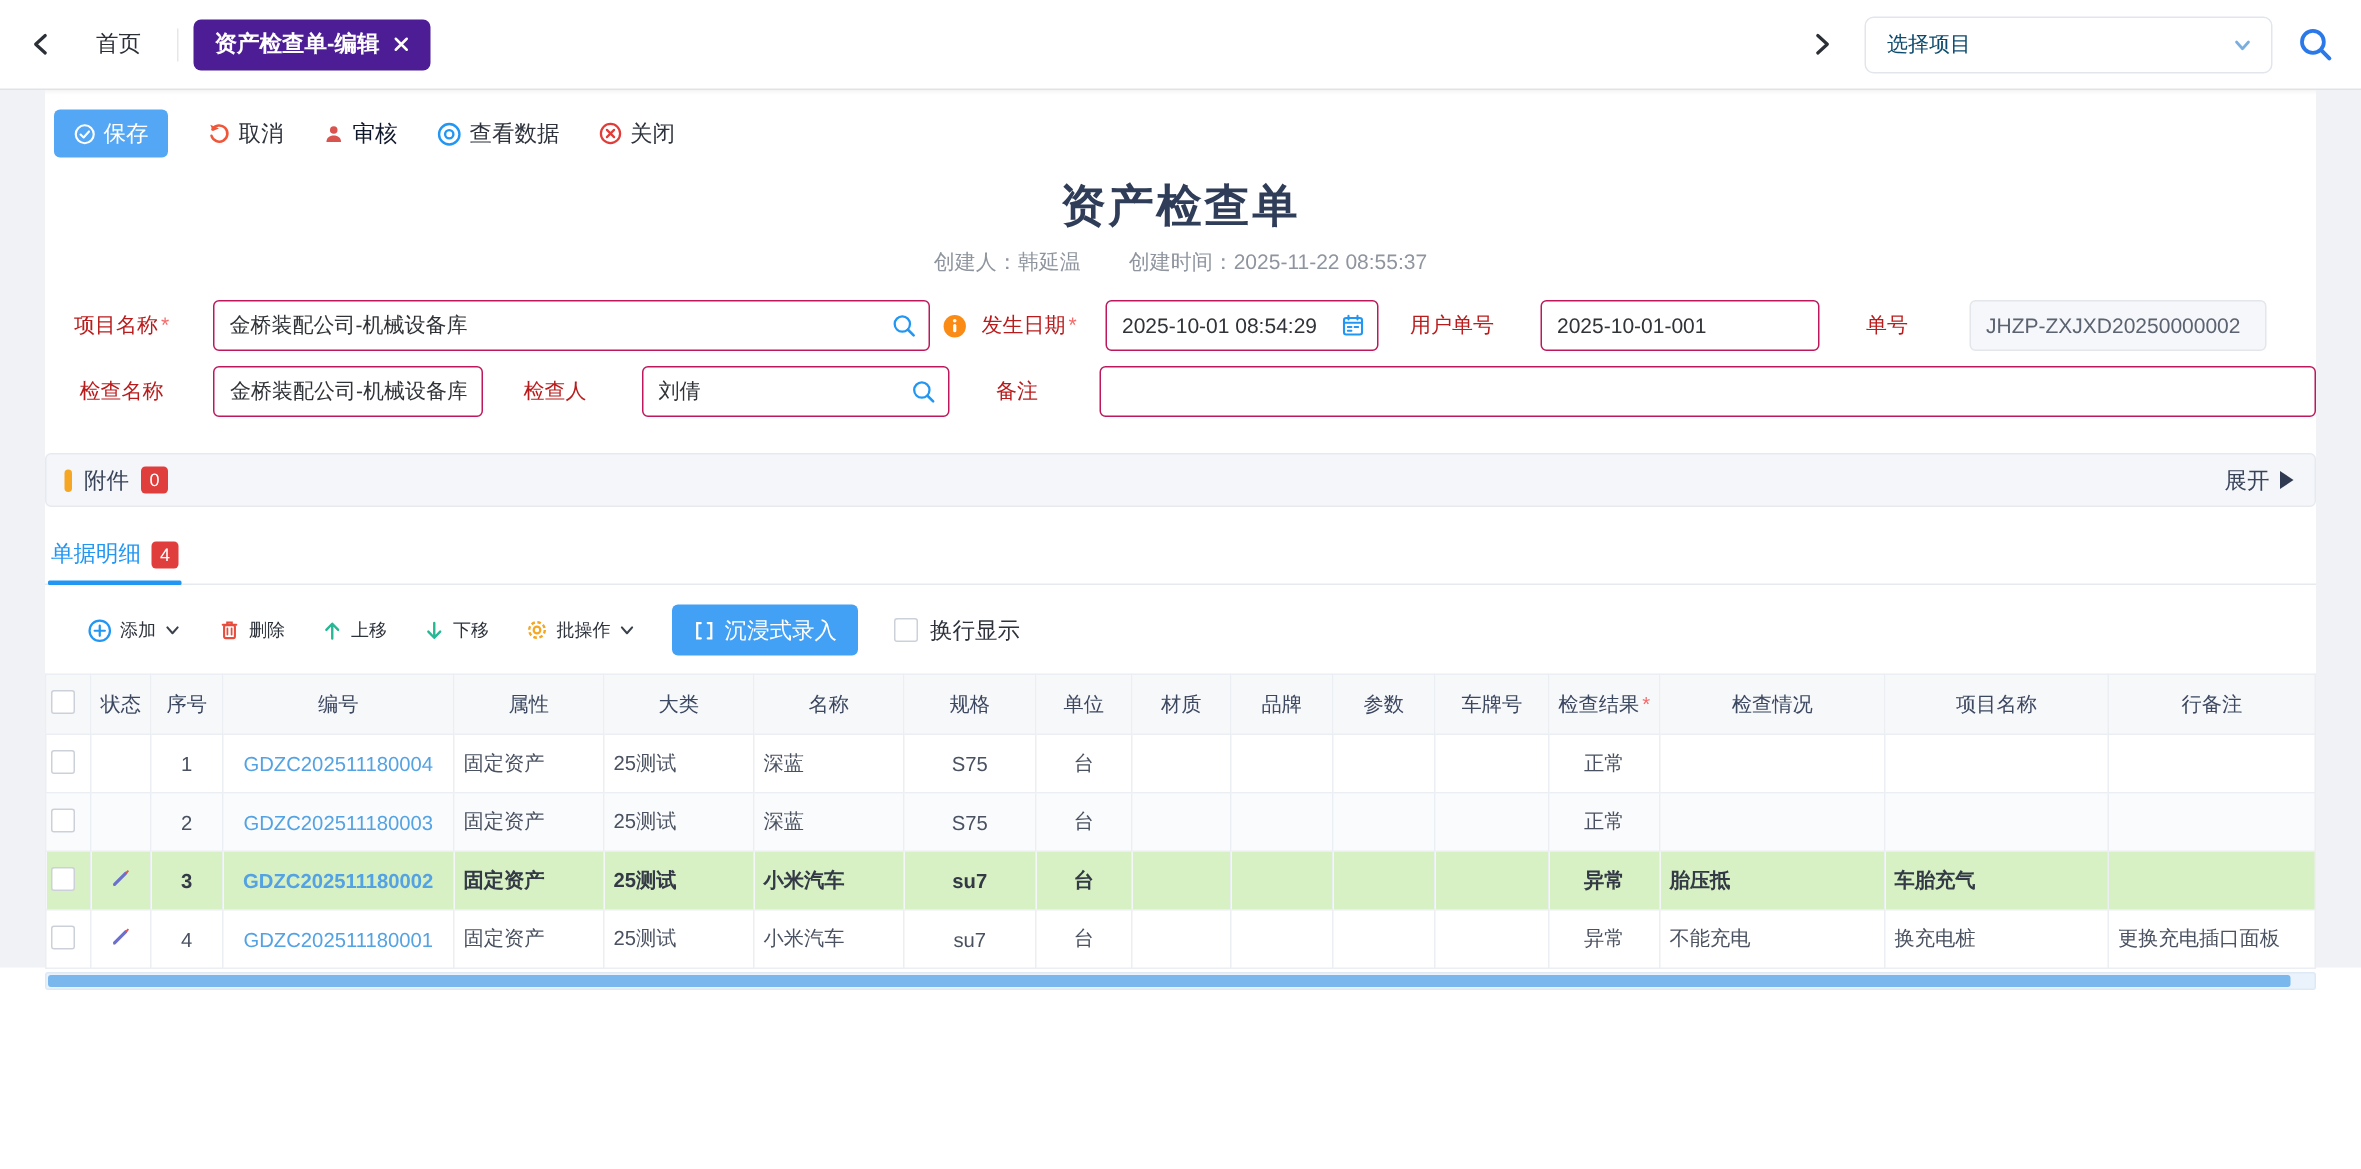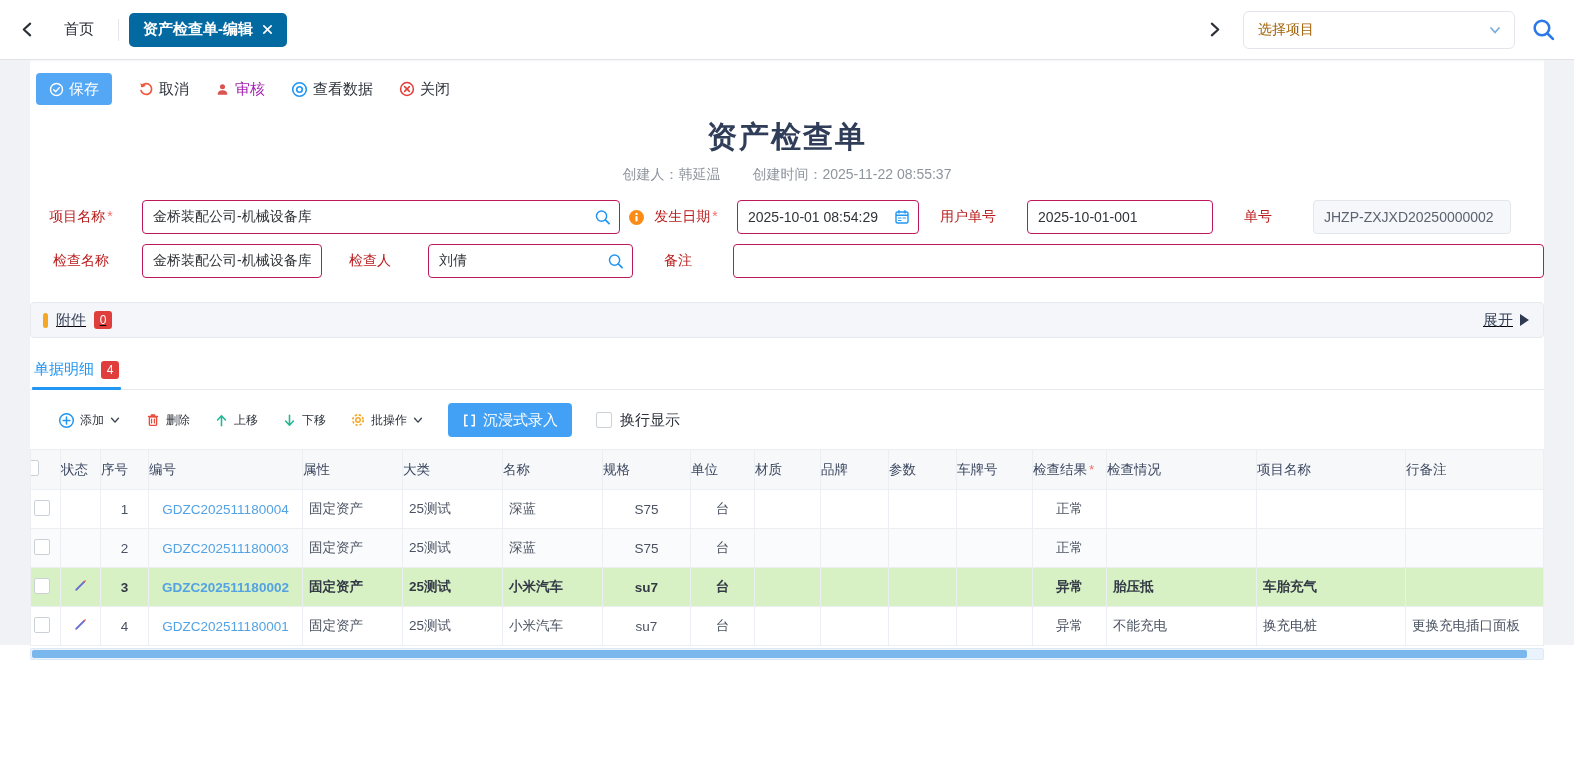--- a/index.html
+++ b/index.html
@@ -5,56 +5,56 @@
   * { margin:0; padding:0; box-sizing:border-box; }
   html,body { width:1574px; height:779px; background:#fff; font-family:"Liberation Sans","DejaVu Sans",sans-serif; overflow:hidden; }
   .page { position:relative; width:1574px; height:779px; }
 
   
   .topbar { height:60px; background:#fff; display:flex; align-items:center; justify-content:space-between; border-bottom:1px solid #dfe3e8; box-shadow:0 1px 3px rgba(0,0,0,.05); padding:0 18px 0 14px; }
   .topbar-left { display:flex; align-items:center; gap:10px; }
   .nav-chev { width:26px; height:26px; display:flex; align-items:center; justify-content:center; cursor:pointer; }
   .tab-home { font-size:15px; color:#2b2f36; padding:6px 14px; cursor:pointer; }
   .tab-sep { width:1px; height:22px; background:#e4e7ec; }
-  .tab-active { background:#0369a1; color:#fff; font-size:15px; font-weight:700; border-radius:5px; height:34px; display:flex; align-items:center; gap:9px; padding:0 14px; cursor:pointer;justify-content:space-between; }
+  .tab-active { background:#4c1d95; color:#fff; font-size:15px; font-weight:700; border-radius:5px; height:34px; display:flex; align-items:center; gap:9px; padding:0 14px; cursor:pointer;justify-content:space-between; }
   .topbar-right { display:flex; align-items:center; gap:16px; }
   .proj-select { width:272px; height:38px; border:1px solid #e2e6ec; border-radius:6px; background:#fff; display:flex; align-items:center; justify-content:space-between; padding:0 12px 0 14px; cursor:pointer; }
-  .proj-select .ph { color:#a16207; font-size:14px; }
+  .proj-select .ph { color:#0c4a6e; font-size:14px; }
 
   
   .gutter { position:absolute; top:60px; width:30px; height:585px; background:#f0f2f6; }
   .gutter.left { left:0; } .gutter.right { right:0; }
 
   
   .content { position:relative; padding:0 30px; }
 
   .toolbar { display:flex; align-items:center; gap:26px; padding:13px 6px 10px 6px; }
   .btn-save { background:#54a7f5; color:#fff; border:none; height:32px; border-radius:4px; font-size:15px; display:flex; align-items:center; gap:5px; padding:0 13px; cursor:pointer; font-family:inherit; }
   .tb-item { display:flex; align-items:center; gap:5px; font-size:15px; color:#2d323b; cursor:pointer; background:none; border:none; font-family:inherit;justify-content:flex-end; }
-  .tb-item.disabled { color:#a21caf; cursor:default; }
+  .tb-item.disabled { color:#0f172a; cursor:default; }
 
   .doc-title { text-align:center; font-size:30px; font-weight:700; color:#2f3d58; margin-top:2px; letter-spacing:2px; }
   .doc-meta { text-align:center; font-size:14px; color:#8f959e; margin-top:8px; }
   .doc-meta .grp { margin:0 14px; }
 
   
   .form { margin-top:16px; }
   .frow { display:flex; align-items:center; margin-bottom:10px; }
   .frow label { font-size:14px; color:#b91c1c; text-align:center; padding-right:10px; flex:none; }
   .req::after { content:"*"; color:#f56c6c; margin-left:2px; }
   .inp { position:relative; height:34px; border:1px solid #be185d; border-radius:4px; background:#fff; display:flex; align-items:center; flex:none; overflow:hidden; }
   .inp input { border:none; outline:none; width:100%; height:100%; padding:0 10px; font-size:14px; color:#303337; font-family:inherit; background:transparent; white-space:nowrap; }
   .inp.with-icon input { padding-right:30px; }
   .inp .in-icon { position:absolute; right:8px; top:50%; transform:translateY(-50%); cursor:pointer; display:flex; }
   .inp.disabled { background:#f5f7fa; border-color:#e3e6eb; }
   .inp.disabled input { color:#5c6370; }
   .info-dot { margin-left:8px; flex:none; cursor:pointer; display:flex; }
 
   
-  .attach-bar { margin-top:24px; height:36px; background:#f4f6f9; border:1px solid #e6eaef; border-radius:4px; display:flex; align-items:center; justify-content:space-between; padding:0 14px 0 12px;text-decoration:underline; }
+  .attach-bar { margin-top:24px; height:36px; background:#f4f6f9; border:1px solid #e6eaef; border-radius:4px; display:flex; align-items:center; justify-content:space-between; padding:0 14px 0 12px; }
   .attach-left { display:flex; align-items:center; gap:8px; }
   .orange-pill { width:5px; height:15px; border-radius:2.5px; background:#f5a623; }
   .attach-label { font-size:15px; color:#39445a; }
   .badge-red { background:#e03e3c; color:#fff; font-size:12px; line-height:18px; min-width:18px; text-align:center; border-radius:3px; padding:0 4px; display:inline-block; }
   .expand-btn { display:flex; align-items:center; gap:7px; font-size:15px; color:#39445a; cursor:pointer; background:none; border:none; font-family:inherit; }
   .tri-right { width:0; height:0; border-top:6px solid transparent; border-bottom:6px solid transparent; border-left:9px solid #2f3a52; }
 
   
   .detail-tabs { margin-top:14px; border-bottom:1px solid #e6e9ee; padding:0 2px; }
   .dtab { display:inline-flex; align-items:center; gap:7px; padding:8px 2px 10px 2px; position:relative; cursor:pointer; }
@@ -64,21 +64,21 @@
   
   .grid-toolbar { display:flex; align-items:center; gap:24px; padding:13px 4px 12px 28px; }
   .gt-item { display:flex; align-items:center; gap:5px; font-size:12px; color:#2d323b; cursor:pointer; background:none; border:none; font-family:inherit; }
   .btn-immersive { background:#42a0f5; color:#fff; border:none; height:34px; border-radius:4px; font-size:15px; display:flex; align-items:center; gap:6px; padding:0 14px; cursor:pointer; font-family:inherit; }
   .chk { width:16px; height:16px; border:1px solid #ccd1d9; border-radius:2px; background:#fff; display:inline-block; flex:none; cursor:pointer; }
   .wrap-chk { display:flex; align-items:center; gap:8px; font-size:15px; color:#2d323b; cursor:pointer; }
 
   
   .grid { width:100%; border-collapse:collapse; table-layout:fixed; }
   .grid th, .grid td { border:1px solid #ebeef2; font-size:13.5px; overflow:hidden; white-space:nowrap; }
-  .grid th { background:#f7f8fa; color:#3c4760; font-weight:400; height:40px; text-align:left; }
+  .grid th { background:#f7f8fa; color:#3c4760; font-weight:400; height:40px; text-align:center; }
   .grid td { height:39px; color:#4a5261; text-align:center; padding:0 6px; }
   .grid td.al { text-align:left; }
   .grid tr.even td { background:#fafbfc; }
   .grid tr.hl td { background:#d7f0c4; font-weight:700; color:#333a45; }
   .cell-chk { overflow:hidden; }
   .cell-chk .chk { margin-left:-8px; }
   a.code-link { color:#53a2e3; text-decoration:none; cursor:pointer; }
   .pencil { cursor:pointer; display:inline-flex; }
 
   .hscroll { margin-top:2px; height:12px; background:#eaf3fc; border:1px solid #ddeaf6; border-radius:2px; padding:1px; }

